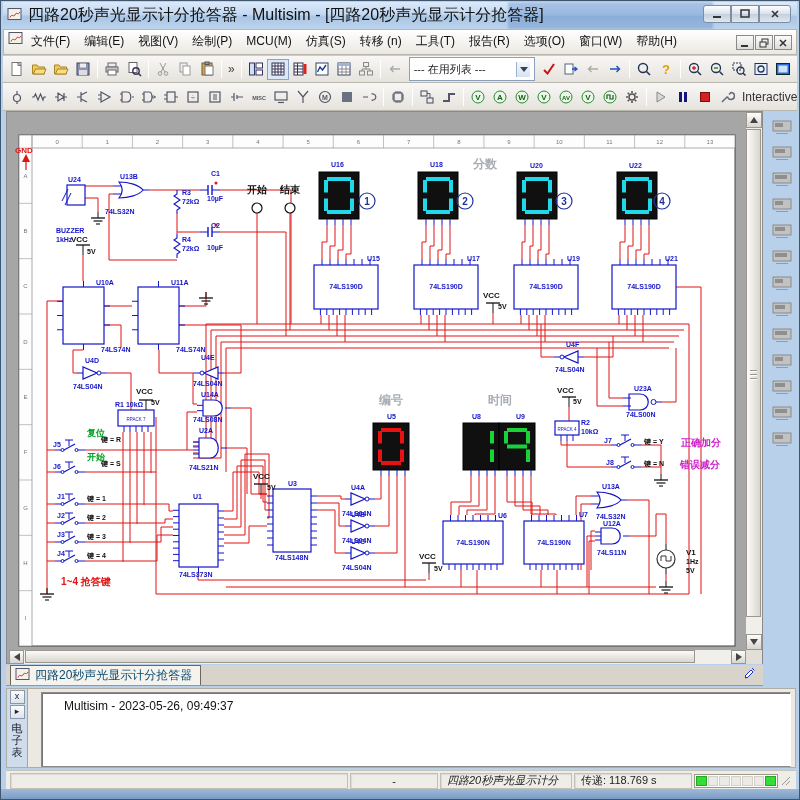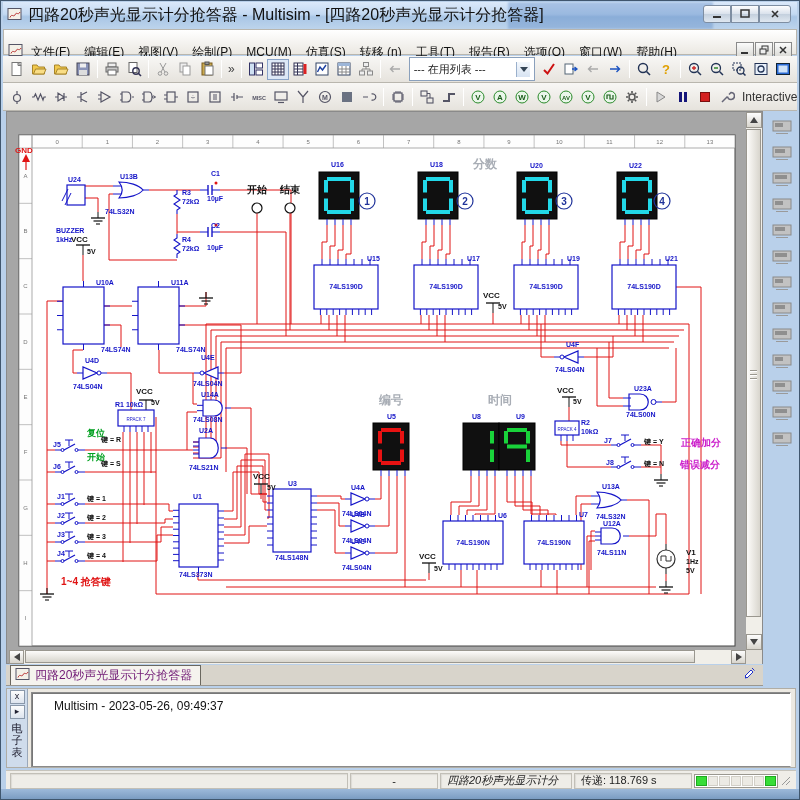--- a/index.html
+++ b/index.html
@@ -10,21 +10,21 @@
     background:linear-gradient(180deg,#dbe9fa 0%,#c3d9f2 45%,#a9c6e6 55%,#bdd4ec 100%);display:flex;align-items:center;padding:0 4px;}
   #titlebar .shade{position:absolute;left:505px;top:0;width:205px;height:27px;background:rgba(90,135,195,.38);filter:blur(1px);}
   #title-text{font-size:16px;color:#111;margin-left:5px;white-space:nowrap;position:relative;z-index:2;}
   .capbtns{position:absolute;right:6px;top:3px;display:flex;z-index:3;}
   .capbtn{width:28px;height:18px;border:1px solid #7e8ea2;background:linear-gradient(#fefefe,#d9e1ec 50%,#c3cfdd 50%,#dfe7f0);
     display:flex;align-items:center;justify-content:center;}
   .capbtn:first-child{border-radius:3px 0 0 3px;}
   .capbtn:last-child{border-radius:0 3px 3px 0;width:32px;}
   
   #menubar{position:absolute;left:2px;top:28px;right:2px;height:26px;background:linear-gradient(#ffffff,#ebe8e2);
-    border:1px solid #b9b6ae;display:flex;align-items:flex-start;padding:12px 4px;}
+    border:1px solid #b9b6ae;display:flex;align-items:flex-end;padding:4px 4px;}
   .menu-item{font-size:12px;color:#111;padding:3px 7px;white-space:nowrap;}
   #mdibtns{margin-left:auto;display:flex;gap:1px;}
   .mdibtn{width:18px;height:15px;border:1px solid #8a8a8a;background:linear-gradient(#fbfbfb,#dcdcd8);display:flex;align-items:center;justify-content:center;}
   
   .toolbar{position:absolute;left:2px;right:2px;display:flex;align-items:center;background:linear-gradient(#f8f7f5,#e6e3dd);
     border-bottom:1px solid #b9b6ae;padding:0 3px;}
   #toolbar1{top:55px;height:27px;}
   #toolbar2{top:82px;height:28px;}
   .tb{width:22px;height:21px;display:flex;align-items:center;justify-content:center;border:1px solid transparent;flex:0 0 auto;}
   .tb.pressed{border:1px solid #8aa4c8;background:#dde8f6;}
@@ -43,28 +43,28 @@
   .sbtn{position:absolute;background:linear-gradient(#fdfdfd,#d8d5cd);border:1px solid #9a978f;display:flex;align-items:center;justify-content:center;}
   .sthumb{position:absolute;background:linear-gradient(90deg,#fdfcfa,#d8d5cd);border:1px solid #9a978f;}
   #hthumb{background:linear-gradient(#fdfcfa,#d8d5cd);}
   .grip{position:absolute;left:3px;right:3px;height:1px;background:#9a978f;box-shadow:0 1px 0 #fff;}
   #scorner{position:absolute;left:739px;top:538px;width:16px;height:14px;background:#e2dfd8;}
   
   #instruments{position:absolute;left:764px;top:112px;width:34px;height:548px;display:flex;flex-direction:column;align-items:center;gap:5px;padding-top:4px;}
   .inst{width:26px;height:21px;display:flex;align-items:center;justify-content:center;border:1px solid transparent;}
   
   #tabrow{position:absolute;left:5px;top:664px;width:757px;height:21px;background:#d8d4cb;border-bottom:1px solid #9a978f;display:flex;align-items:flex-end;}
-  #doctab{display:flex;align-items:center;gap:4px;background:#f5f3ee;border:1px solid #6a675f;border-bottom:none;height:20px;padding:0 8px 0 4px;margin-left:4px;font-size:12px;color:#701a75;}
+  #doctab{display:flex;align-items:center;gap:4px;background:#f5f3ee;border:1px solid #6a675f;border-bottom:none;height:20px;padding:0 8px 0 4px;margin-left:4px;font-size:12px;color:#0c4a6e;}
   #tabrow-icon{margin-left:auto;margin-right:6px;}
   
   #sheet{position:absolute;left:5px;top:687px;width:790px;height:80px;background:#ece9e2;border:1px solid #b0ada5;display:flex;}
   #sheetside{width:21px;background:#cfdcec;border-right:1px solid #9aa8ba;display:flex;flex-direction:column;align-items:center;padding-top:1px;}
   .ssbtn{width:15px;height:14px;border:1px solid #8a98aa;background:linear-gradient(#fdfdfd,#dde4ee);font-size:9px;line-height:11px;text-align:center;color:#223;margin-bottom:1px;}
   #sheetvlabel{margin-top:2px;display:flex;flex-direction:column;font-size:11px;color:#223;line-height:12px;}
-  #sheetmain{flex:1;display:flex;flex-direction:column;padding:3px 4px 0 3px;}
+  #sheetmain{flex:1;display:flex;flex-direction:column;padding:3px 4px 0 13px;}
   #sheetcontent{flex:1;background:#fff;border:1px solid #8a8a8a;border-right-color:#fff;box-shadow:inset 1px 1px 0 #777;
     font-size:12px;color:#111;padding:6px 0 0 22px;}
   #sheettabs{height:20px;display:flex;align-items:flex-start;padding-left:4px;}
   .sheet-tab{font-size:12px;color:#111;padding:1px 10px 3px 10px;border:1px solid #8a877f;border-top:none;background:#e6e3dc;border-radius:0 0 3px 3px;margin-right:2px;}
   .sheet-tab.active{background:#fff;border-top:1px solid #fff;font-weight:bold;border-bottom:2px solid #555;}
   
   #statusbar{position:absolute;left:5px;top:769px;width:790px;height:20px;background:#efede8;border-top:1px solid #c6c3bb;display:flex;align-items:center;gap:2px;padding:0 4px;}
   .scell{height:16px;border:1px solid #c2bfb7;box-shadow:inset 1px 1px 1px rgba(0,0,0,.08);font-size:11px;color:#222;display:flex;align-items:center;padding:0 6px;white-space:nowrap;overflow:hidden;}
   #sc-empty{flex:1;}
   #sc-dash{width:88px;justify-content:center;}

